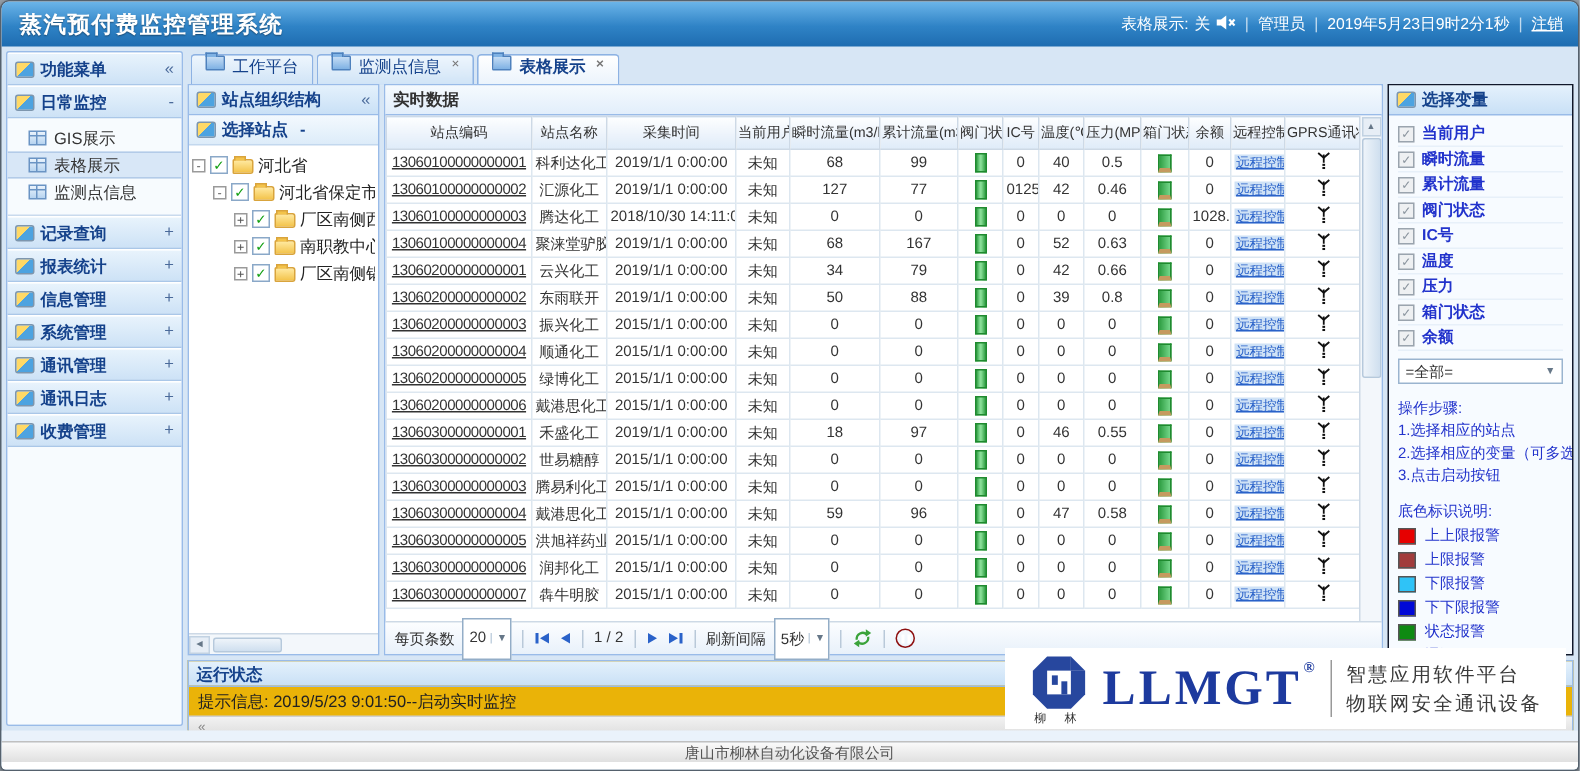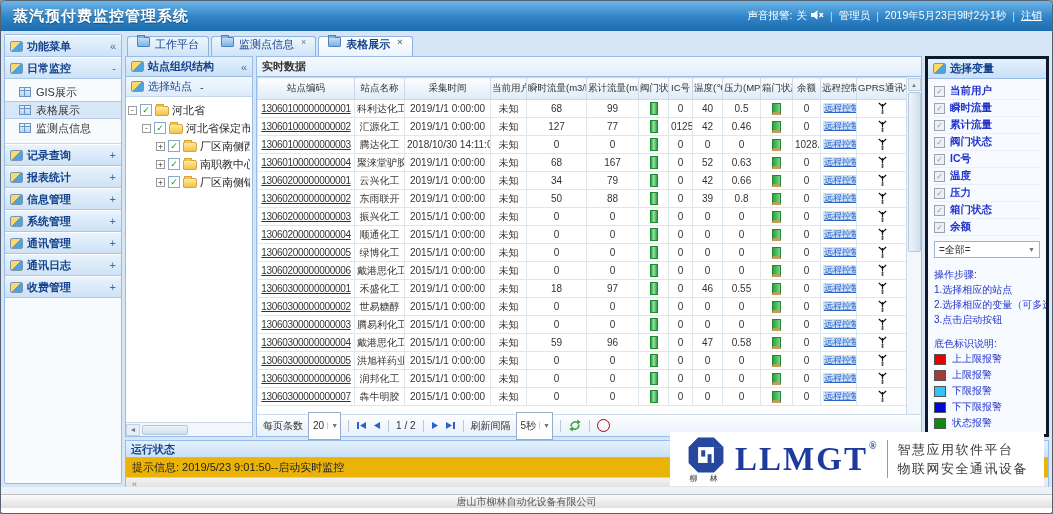--- a/index.html
+++ b/index.html
@@ -48,21 +48,21 @@
   
   .content{flex:1;display:flex;gap:3px;min-height:0;margin-top:-1px}
   .panel-h{height:20px;flex:0 0 20px;display:flex;align-items:center;gap:4px;padding:0 5px;
     background:linear-gradient(#e4f1fc,#c9e0f6);border-bottom:1px solid #99bbe8;
     color:#15428b;font-size:11px;font-weight:bold;white-space:nowrap}
   .panel-h .grow{flex:1}
   .panel-h .tog{font-weight:normal;color:#4a6a9a;font-size:11px;cursor:pointer}
   
   .tree-panel{width:128px;flex:0 0 128px;border:1px solid #99bbe8;background:#fff;display:flex;flex-direction:column;min-height:0}
   .sub-h{height:20px;flex:0 0 20px;display:flex;align-items:center;gap:4px;padding:0 5px;
-    background:linear-gradient(#f3f9fe,#ddecf9);border-bottom:1px solid #c3d8ee;color:#15428b;font-size:11px;font-weight:normal}
+    background:linear-gradient(#f3f9fe,#ddecf9);border-bottom:1px solid #c3d8ee;color:#15428b;font-size:11px;font-weight:bold}
   .tree-body{flex:1;padding:4px 2px;overflow:hidden;font-size:11px;color:#222}
   .tnode{height:18px;display:flex;align-items:center;gap:3px;white-space:nowrap;cursor:pointer;overflow:hidden}
   .exp{width:9px;height:9px;flex:0 0 9px;border:1px solid #9a9a9a;background:#fff;color:#555;
     font-size:8px;line-height:7px;text-align:center;font-family:"DejaVu Sans Mono",monospace}
   .cb{width:12px;height:12px;flex:0 0 12px;border:1px solid #8aa8c8;background:#fff;display:inline-flex;
     align-items:center;justify-content:center;font-size:9px;font-weight:bold;color:#14a014}
   .folder{width:14px;height:10px;flex:0 0 14px;background:linear-gradient(#ffe9a0,#f3c34a);border:1px solid #d9a43c;
     border-radius:1px 2px 2px 1px;position:relative;margin-top:2px}
   .folder::before{content:"";position:absolute;top:-3px;left:0;width:6px;height:2px;background:#f3c34a;border:1px solid #d9a43c;border-bottom:none}
   .hscroll{height:14px;flex:0 0 14px;border-top:1px solid #cdd9e6;background:#f3f7fb;display:flex;align-items:center}
@@ -96,21 +96,21 @@
   .sel{height:28px;border:1px solid #93adc7;background:#fff;display:inline-flex;align-items:center;gap:3px;
     padding:0 2px 0 4px;font-size:10px;color:#333;cursor:pointer}
   .sel .dd{font-size:7px;color:#678;border-left:1px solid #c3d2e0;padding-left:3px}
   .pdiv{width:1px;height:12px;background:#b9c9d9;margin:0 2px}
   .pgbtn{display:inline-flex;align-items:center;cursor:pointer}
   
   .pause{width:13px;height:13px;border-radius:50%;border:1px solid #8d0f0f;cursor:pointer;
     background:radial-gradient(circle at 35% 30%,#f althans 0,#f16a6a 0,#cd1212 70%);display:inline-flex;align-items:center;justify-content:center;gap:2px}
   .pause i{width:2px;height:6px;background:#fff;display:block}
   
-  .var-panel{width:124px;flex:0 0 124px;border:3px solid #0f172a;background:#f7fbff;display:flex;flex-direction:column;min-height:0}
+  .var-panel{width:124px;flex:0 0 124px;border:1px solid #0f172a;background:#f7fbff;display:flex;flex-direction:column;min-height:0}
   .var-body{flex:1;padding:4px 6px;overflow:hidden}
   .vrow{height:17px;display:flex;align-items:center;gap:5px;border-bottom:1px solid #e7f0f9;cursor:pointer}
   .cb2{width:11px;height:11px;flex:0 0 11px;border:1px solid #9aa4ae;background:#eef0f2;display:inline-flex;
     align-items:center;justify-content:center;font-size:8px;font-weight:bold;color:#8a949e}
   .vrow .vlabel{font-size:10.5px;font-weight:bold;color:#2233cc;white-space:nowrap}
   .vfilter{margin-top:5px;height:17px;border:1px solid #9ab4cf;background:#fff;display:flex;align-items:center;
     justify-content:space-between;padding:0 4px;font-size:10px;color:#333;cursor:pointer}
   .vfilter .dd{font-size:7px;color:#678}
   .steps{margin-top:9px;font-size:10px;color:#2233cc;line-height:15px;white-space:nowrap}
   .legend{margin-top:9px;font-size:10px;color:#2233cc}
@@ -140,21 +140,21 @@
   .taglines{border-left:1px solid #999;padding-left:9px;font-size:13px;color:#3a3a3a;letter-spacing:1.5px;line-height:19px;white-space:nowrap}
 </style>
 </head>
 <body>
 
 <div class="window">
 
   <div class="titlebar">
     <span class="title">蒸汽预付费监控管理系统</span>
     <span class="tright">
-      <span>声音报警:</span>
+      <span>表格展示:</span>
       <span>关</span>
       <span><svg width="13" height="10" viewBox="0 0 13 10">
             <polygon points="0,3 3,3 6.5,0.3 6.5,9.7 3,7 0,7" fill="#fff"></polygon>
             <line x1="8.5" y1="3" x2="12" y2="7" stroke="#fff" stroke-width="1.4"></line>
             <line x1="12" y1="3" x2="8.5" y2="7" stroke="#fff" stroke-width="1.4"></line>
           </svg></span>
       <span class="sep">|</span>
       <span>管理员</span>
       <span class="sep">|</span>
       <span>2019年5月23日9时2分1秒</span>

